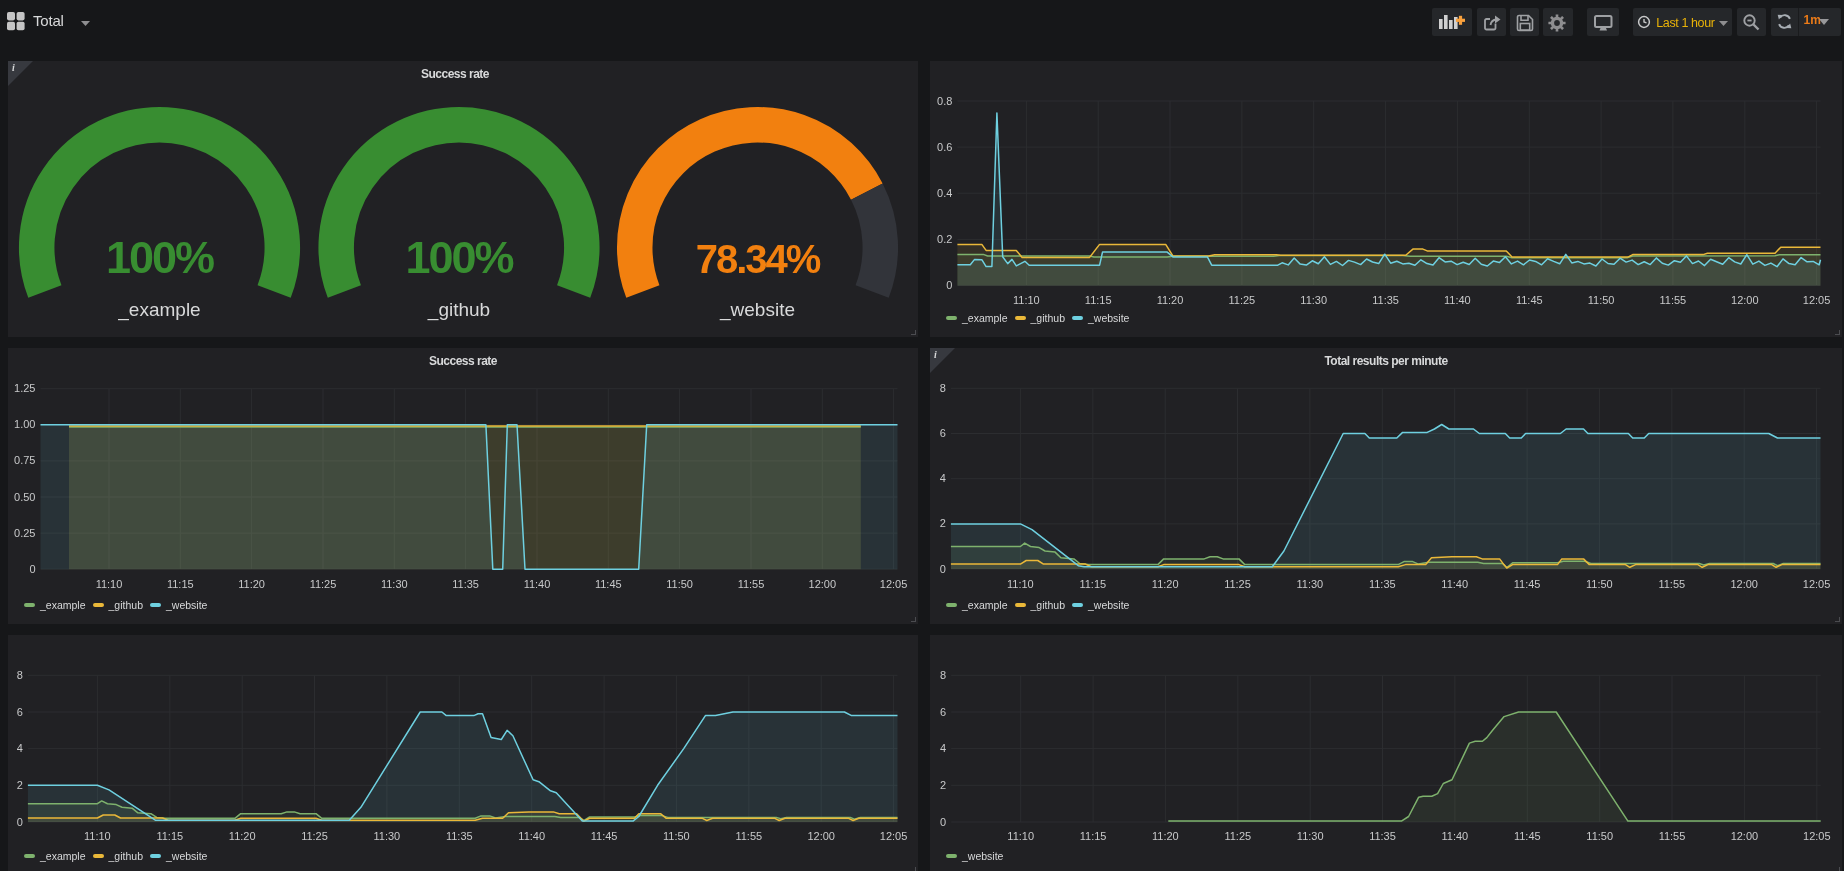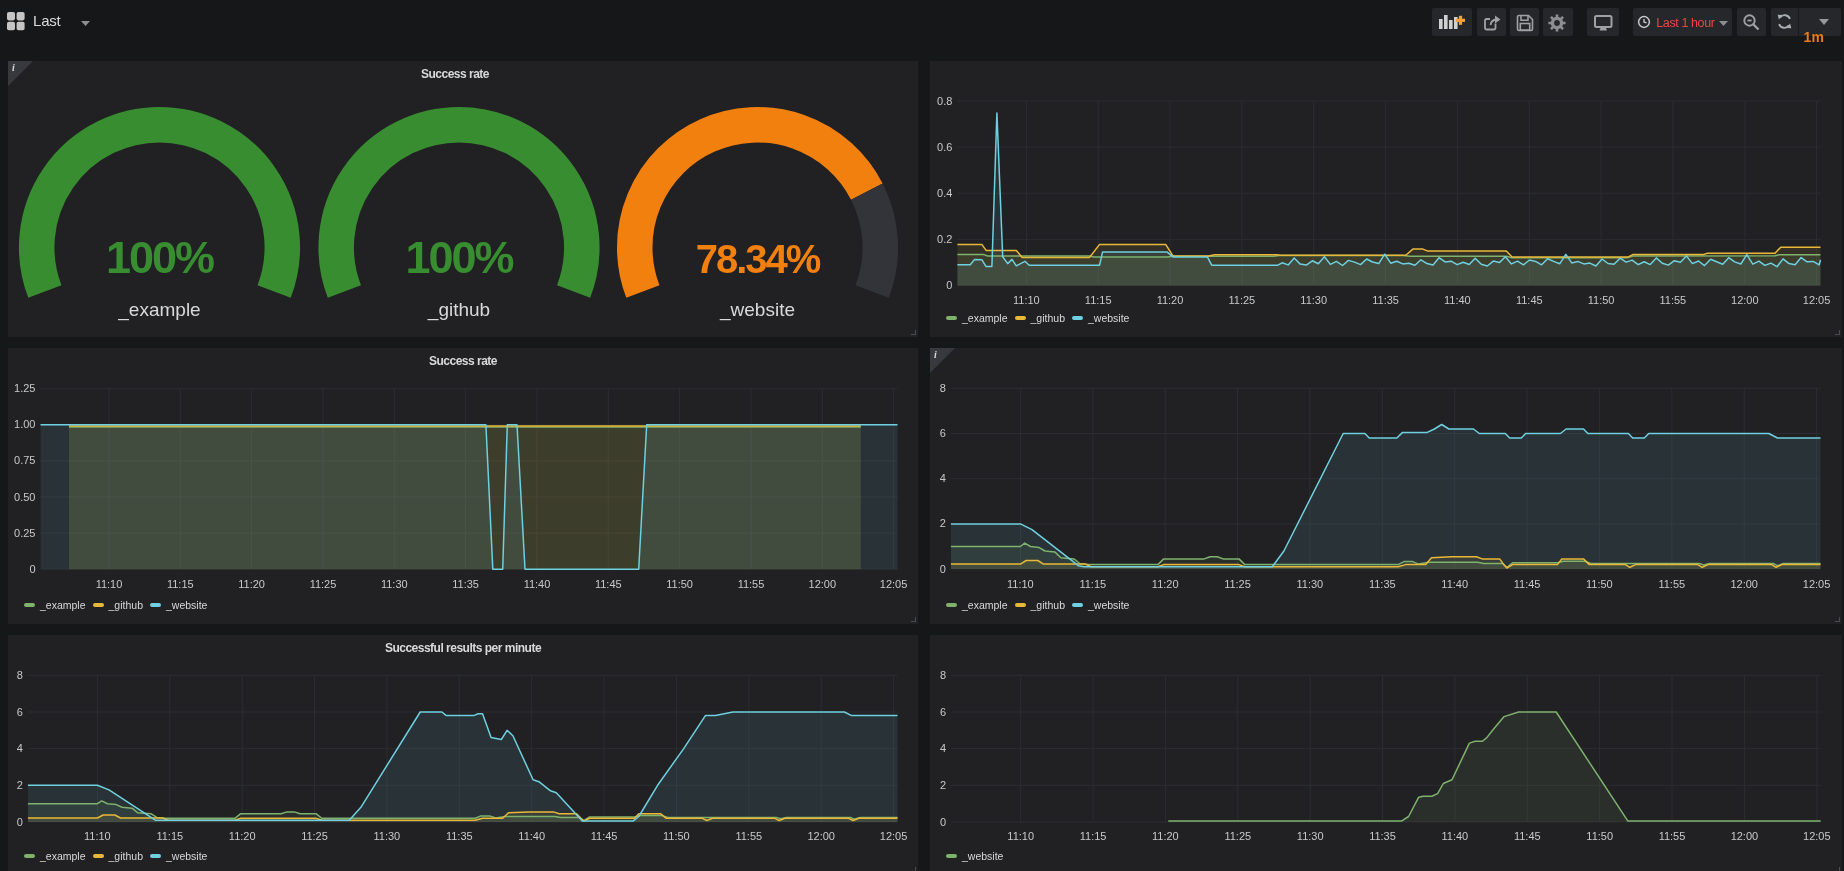--- a/index.html
+++ b/index.html
@@ -23,21 +23,21 @@
   border-right:1.5px solid #4b4c50; border-bottom:1.5px solid #4b4c50; }
 </style></head>
 <body>
 <div id="nav">
     <svg width="19" height="19" style="position:absolute;left:7px;top:12px">
       <rect x="0" y="0" width="8" height="8.4" rx="1.8" fill="#c5c5c5"></rect>
       <rect x="9.6" y="0" width="8" height="8.4" rx="1.8" fill="#c5c5c5"></rect>
       <rect x="0" y="9.8" width="8" height="8.4" rx="1.8" fill="#c5c5c5"></rect>
       <rect x="9.6" y="9.8" width="8" height="8.4" rx="1.8" fill="#c5c5c5"></rect>
     </svg>
-    <div style="position:absolute;left:33px;top:12px;font-size:15px;font-weight:500;color:#d8d9da;letter-spacing:-0.2px">Last</div>
+    <div style="position:absolute;left:33px;top:12px;font-size:15px;font-weight:500;color:#d8d9da;letter-spacing:-0.2px">Total</div>
     <svg width="10" height="6" style="position:absolute;left:81px;top:21px">
       <polygon points="0,0 9,0 4.5,5" fill="#8e8e90"></polygon>
     </svg>
     <div class="nbtn" style="left:1432.4px;width:40px"><svg width="26" height="17" style="margin-top:6px">
         <rect x="0" y="5" width="3.6" height="10" fill="#d0d0d0"></rect>
         <rect x="5" y="1" width="3.6" height="14" fill="#d0d0d0"></rect>
         <rect x="10" y="6" width="3.6" height="9" fill="#d0d0d0"></rect>
         <rect x="15" y="3" width="3.6" height="12" fill="#d0d0d0"></rect>
         <g fill="#f9a13d">
           <rect x="17" y="4.7" width="9" height="3.2"></rect>
@@ -58,34 +58,34 @@
         <polygon points="17.60,9.00 17.59,9.45 17.55,9.90 17.49,10.35 15.06,10.29 14.99,10.60 14.90,10.92 14.79,11.22 14.66,11.52 14.52,11.81 14.37,12.10 14.20,12.38 15.96,14.05 15.68,14.41 15.39,14.75 15.08,15.08 14.75,15.39 14.41,15.68 14.05,15.96 12.38,14.20 12.10,14.37 11.81,14.52 11.52,14.66 11.22,14.79 10.92,14.90 10.60,14.99 10.29,15.06 10.35,17.49 9.90,17.55 9.45,17.59 9.00,17.60 8.55,17.59 8.10,17.55 7.65,17.49 7.71,15.06 7.40,14.99 7.08,14.90 6.78,14.79 6.48,14.66 6.19,14.52 5.90,14.37 5.62,14.20 3.95,15.96 3.59,15.68 3.25,15.39 2.92,15.08 2.61,14.75 2.32,14.41 2.04,14.05 3.80,12.38 3.63,12.10 3.48,11.81 3.34,11.52 3.21,11.22 3.10,10.92 3.01,10.60 2.94,10.29 0.51,10.35 0.45,9.90 0.41,9.45 0.40,9.00 0.41,8.55 0.45,8.10 0.51,7.65 2.94,7.71 3.01,7.40 3.10,7.08 3.21,6.78 3.34,6.48 3.48,6.19 3.63,5.90 3.80,5.62 2.04,3.95 2.32,3.59 2.61,3.25 2.92,2.92 3.25,2.61 3.59,2.32 3.95,2.04 5.62,3.80 5.90,3.63 6.19,3.48 6.48,3.34 6.78,3.21 7.08,3.10 7.40,3.01 7.71,2.94 7.65,0.51 8.10,0.45 8.55,0.41 9.00,0.40 9.45,0.41 9.90,0.45 10.35,0.51 10.29,2.94 10.60,3.01 10.92,3.10 11.22,3.21 11.52,3.34 11.81,3.48 12.10,3.63 12.38,3.80 14.05,2.04 14.41,2.32 14.75,2.61 15.08,2.92 15.39,3.25 15.68,3.59 15.96,3.95 14.20,5.62 14.37,5.90 14.52,6.19 14.66,6.48 14.79,6.78 14.90,7.08 14.99,7.40 15.06,7.71 17.49,7.65 17.55,8.10 17.59,8.55 17.60,9.00" fill="#8e8e90" fill-rule="evenodd"></polygon>
         <circle cx="9" cy="9" r="2.9" fill="#26282b"></circle>
       </svg></div>
     <div class="nbtn" style="left:1587.4px;width:31.6px"><svg width="19" height="17" style="margin-top:7px" fill="none" stroke="#9fa1a4">
         <rect x="1" y="1" width="16.5" height="11" rx="1.5" stroke-width="2"></rect>
         <path d="M6.5 13 L 5.5 15.5 H 13 L 12 13 Z" fill="#9fa1a4" stroke="none"></path>
       </svg></div>
     <div class="nbtn" style="left:1633.4px;width:99px;text-align:center;line-height:27.5px"><svg width="16" height="16" style="vertical-align:-3px;margin-right:4px" fill="none" stroke="#c8c9ca">
         <circle cx="8" cy="8" r="5.4" stroke-width="1.5"></circle>
         <path d="M8 5 V 8 L 10.5 8.8" stroke-width="1.4"></path>
-      </svg><span style="color:#ef4444;font-size:12.5px;letter-spacing:-0.4px">Last 1 hour</span><svg width="10" height="6" style="margin-left:5px">
+      </svg><span style="color:#eab308;font-size:12.5px;letter-spacing:-0.4px">Last 1 hour</span><svg width="10" height="6" style="margin-left:5px">
         <polygon points="0,0 9,0 4.5,5" fill="#8e8e90"></polygon>
       </svg></div>
     <div class="nbtn" style="left:1736.9px;width:29.1px"><svg width="17" height="17" style="margin-top:6px" fill="none" stroke="#9fa1a4">
         <circle cx="6.5" cy="6.5" r="5.2" stroke-width="1.9"></circle>
         <line x1="10.5" y1="10.5" x2="15.5" y2="15.5" stroke-width="2.4"></line>
         <line x1="4.4" y1="6.5" x2="8.6" y2="6.5" stroke-width="1.8"></line>
       </svg></div>
     <div class="nbtn" style="left:1770.6px;width:70.7px;text-align:left"><svg width="17" height="17" style="margin-top:5px;margin-left:5px" fill="none" stroke="#a7adb3" stroke-width="1.9">
         <path d="M13.9 5.9 A 5.6 5.6 0 0 0 4.0 4.6"></path>
         <polygon points="1.7,1.7 6.4,2.1 2.9,6.6" fill="#a7adb3" stroke="none"></polygon>
         <path d="M3.1 11.1 A 5.6 5.6 0 0 0 13.0 12.4"></path>
         <polygon points="15.3,15.3 10.6,14.9 14.1,10.4" fill="#a7adb3" stroke="none"></polygon>
-      </svg><span style="position:absolute;left:27.4px;top:0;bottom:0;width:1px;background:#1a1b1d"></span><span style="position:absolute;left:33px;top:22px;color:#eb7b18;font-size:14px;font-weight:bold;line-height:14px">1m</span><svg width="11" height="7" style="position:absolute;left:48px;top:11px">
+      </svg><span style="position:absolute;left:27.4px;top:0;bottom:0;width:1px;background:#1a1b1d"></span><span style="position:absolute;left:33px;top:5px;color:#eb7b18;font-size:12px;font-weight:bold;line-height:14px">1m</span><svg width="11" height="7" style="position:absolute;left:48px;top:11px">
         <polygon points="0,0 10,0 5,6" fill="#98989a"></polygon>
       </svg></div>
   </div>
 <div class="panel" style="left:8px;top:61px;width:910px;height:276px">
     <div class="icorner"></div>
     <div class="iletter">i</div>
     <svg width="910" height="276" viewBox="0 0 910 276" style="position:absolute;left:0;top:0">
       <path d="M 36.86 230.51 A 122.8 122.8 0 1 1 266.14 230.51" stroke="#388d31" stroke-width="35.5" fill="none"></path>
       <text x="151.5" y="212" text-anchor="middle" font-size="45" font-weight="bold" letter-spacing="-2" fill="#388d31">100%</text>
       <path d="M 336.36 230.51 A 122.8 122.8 0 1 1 565.64 230.51" stroke="#388d31" stroke-width="35.5" fill="none"></path>
@@ -233,20 +233,21 @@
       <text x="814.2" y="239.5" text-anchor="middle" font-size="11" fill="#c8c9ca">12:00</text>
       <line x1="886.6" y1="40.3" x2="886.6" y2="221.1" stroke="#2c2d30" stroke-width="1"></line>
       <text x="886.6" y="239.5" text-anchor="middle" font-size="11" fill="#c8c9ca">12:05</text>
       <polygon points="20.9,221.1 20.9,198.5 90.4,198.5 94.7,195.1 100.5,198.5 109.2,199.6 115.0,203.0 125.1,204.1 130.9,209.8 143.9,210.9 149.7,215.5 158.4,216.6 227.9,216.6 233.7,210.9 274.2,210.9 280.0,208.7 287.3,208.7 293.1,210.9 309.0,210.9 314.8,216.6 468.2,216.6 474.0,213.6 482.7,213.6 488.5,216.1 498.6,214.3 547.8,214.3 553.6,215.5 572.5,215.5 576.8,219.5 582.6,214.8 627.5,214.8 633.3,213.2 655.0,213.2 660.8,215.5 769.3,215.5 773.7,217.0 779.5,215.5 843.2,215.5 847.5,217.7 853.3,215.5 890.5,215.5 890.5,221.1" fill="#7EB26D" fill-opacity="0.1" stroke="none"></polygon>
       <polygon points="20.9,221.1 20.9,216.1 90.4,216.1 96.2,212.5 107.8,212.5 113.5,216.1 155.5,216.1 161.3,218.8 227.9,218.8 233.7,216.6 309.0,216.6 314.8,218.8 468.2,218.8 475.5,216.6 495.7,216.6 501.5,209.8 521.8,208.7 546.4,208.7 552.2,210.9 569.6,210.9 573.9,216.6 576.8,220.0 582.6,216.6 627.5,216.6 631.8,210.9 653.5,210.9 659.3,216.6 695.5,216.6 699.8,219.3 705.6,216.6 767.9,216.6 772.2,219.3 778.0,216.6 841.7,216.6 846.1,219.3 851.8,216.6 890.5,216.6 890.5,221.1" fill="#EAB839" fill-opacity="0.1" stroke="none"></polygon>
       <polygon points="20.9,221.1 20.9,175.9 90.4,175.9 102.0,181.6 148.3,217.7 154.1,218.8 342.3,218.8 353.9,203.0 413.2,85.5 434.9,85.5 439.3,90.0 466.8,90.0 472.6,84.4 497.2,84.4 504.4,81.0 511.7,76.5 518.9,81.0 543.5,81.0 549.3,85.5 575.3,85.5 579.7,90.0 591.3,90.0 595.6,85.5 630.4,85.5 636.1,81.0 653.5,81.0 657.9,85.5 698.4,85.5 702.7,90.0 714.3,90.0 718.7,85.5 838.8,85.5 847.5,90.0 890.5,90.0 890.5,221.1" fill="#6ED0E0" fill-opacity="0.1" stroke="none"></polygon>
       <polyline points="20.9,198.5 90.4,198.5 94.7,195.1 100.5,198.5 109.2,199.6 115.0,203.0 125.1,204.1 130.9,209.8 143.9,210.9 149.7,215.5 158.4,216.6 227.9,216.6 233.7,210.9 274.2,210.9 280.0,208.7 287.3,208.7 293.1,210.9 309.0,210.9 314.8,216.6 468.2,216.6 474.0,213.6 482.7,213.6 488.5,216.1 498.6,214.3 547.8,214.3 553.6,215.5 572.5,215.5 576.8,219.5 582.6,214.8 627.5,214.8 633.3,213.2 655.0,213.2 660.8,215.5 769.3,215.5 773.7,217.0 779.5,215.5 843.2,215.5 847.5,217.7 853.3,215.5 890.5,215.5" fill="none" stroke="#7EB26D" stroke-width="1.5" stroke-linejoin="round" stroke-linecap="butt"></polyline>
       <polyline points="20.9,216.1 90.4,216.1 96.2,212.5 107.8,212.5 113.5,216.1 155.5,216.1 161.3,218.8 227.9,218.8 233.7,216.6 309.0,216.6 314.8,218.8 468.2,218.8 475.5,216.6 495.7,216.6 501.5,209.8 521.8,208.7 546.4,208.7 552.2,210.9 569.6,210.9 573.9,216.6 576.8,220.0 582.6,216.6 627.5,216.6 631.8,210.9 653.5,210.9 659.3,216.6 695.5,216.6 699.8,219.3 705.6,216.6 767.9,216.6 772.2,219.3 778.0,216.6 841.7,216.6 846.1,219.3 851.8,216.6 890.5,216.6" fill="none" stroke="#EAB839" stroke-width="1.5" stroke-linejoin="round" stroke-linecap="butt"></polyline>
       <polyline points="20.9,175.9 90.4,175.9 102.0,181.6 148.3,217.7 154.1,218.8 342.3,218.8 353.9,203.0 413.2,85.5 434.9,85.5 439.3,90.0 466.8,90.0 472.6,84.4 497.2,84.4 504.4,81.0 511.7,76.5 518.9,81.0 543.5,81.0 549.3,85.5 575.3,85.5 579.7,90.0 591.3,90.0 595.6,85.5 630.4,85.5 636.1,81.0 653.5,81.0 657.9,85.5 698.4,85.5 702.7,90.0 714.3,90.0 718.7,85.5 838.8,85.5 847.5,90.0 890.5,90.0" fill="none" stroke="#6ED0E0" stroke-width="1.5" stroke-linejoin="round" stroke-linecap="butt"></polyline>
     </svg>
+    <div class="ptitle" style="top:6px">Total results per minute</div>
     <div class="legend" style="left:16px;top:250.5px"><span class="litem"><span class="lic" style="background:#7EB26D"></span>_example</span><span class="litem"><span class="lic" style="background:#EAB839"></span>_github</span><span class="litem"><span class="lic" style="background:#6ED0E0"></span>_website</span></div>
     <div class="rsz"></div>
   </div>
 <div class="panel" style="left:8px;top:635px;width:910px;height:239px">
     <svg width="910" height="239" viewBox="0 0 910 239" style="position:absolute;left:0;top:0">
       <line x1="19.9" y1="187.0" x2="889.5" y2="187.0" stroke="#2c2d30" stroke-width="1"></line>
       <text x="14.9" y="190.5" text-anchor="end" font-size="11" fill="#c8c9ca">0</text>
       <line x1="19.9" y1="150.3" x2="889.5" y2="150.3" stroke="#2c2d30" stroke-width="1"></line>
       <text x="14.9" y="153.8" text-anchor="end" font-size="11" fill="#c8c9ca">2</text>
       <line x1="19.9" y1="113.6" x2="889.5" y2="113.6" stroke="#2c2d30" stroke-width="1"></line>
@@ -279,21 +280,20 @@
       <text x="813.2" y="205.3" text-anchor="middle" font-size="11" fill="#c8c9ca">12:00</text>
       <line x1="885.6" y1="40.3" x2="885.6" y2="187.0" stroke="#2c2d30" stroke-width="1"></line>
       <text x="885.6" y="205.3" text-anchor="middle" font-size="11" fill="#c8c9ca">12:05</text>
       <polygon points="19.9,187.0 19.9,168.7 89.4,168.7 93.7,165.9 99.5,168.7 108.2,169.6 114.0,172.3 124.1,173.2 129.9,177.8 142.9,178.7 148.7,182.4 157.4,183.3 226.9,183.3 232.7,178.7 273.2,178.7 279.0,176.9 286.3,176.9 292.1,178.7 308.0,178.7 313.8,183.3 467.2,183.3 473.0,180.9 481.7,180.9 487.5,183.0 497.6,181.5 546.8,181.5 552.6,182.4 571.5,182.4 575.8,185.7 581.6,181.9 626.5,181.9 632.3,180.6 654.0,180.6 659.8,182.4 768.3,182.4 772.7,183.7 778.5,182.4 842.2,182.4 846.5,184.2 852.3,182.4 889.5,182.4 889.5,187.0" fill="#7EB26D" fill-opacity="0.1" stroke="none"></polygon>
       <polygon points="19.9,187.0 19.9,183.0 89.4,183.0 95.2,180.0 106.8,180.0 112.5,183.0 154.5,183.0 160.3,185.2 226.9,185.2 232.7,183.3 308.0,183.3 313.8,185.2 467.2,185.2 474.5,183.3 494.7,183.3 500.5,177.8 520.8,176.9 545.4,176.9 551.2,178.7 568.6,178.7 572.9,183.3 575.8,186.1 581.6,183.3 626.5,183.3 630.8,178.7 652.5,178.7 658.3,183.3 694.5,183.3 698.8,185.5 704.6,183.3 766.9,183.3 771.2,185.5 777.0,183.3 840.7,183.3 845.1,185.5 850.8,183.3 889.5,183.3 889.5,187.0" fill="#EAB839" fill-opacity="0.1" stroke="none"></polygon>
       <polygon points="19.9,187.0 19.9,150.3 89.4,150.3 101.0,154.9 147.3,185.2 341.3,185.2 352.9,172.3 412.2,77.0 433.9,77.0 438.3,80.6 465.8,80.6 470.1,78.8 474.5,78.8 483.1,102.6 493.3,104.5 499.1,95.3 504.9,100.8 525.1,144.8 530.9,146.7 542.5,155.8 548.3,157.7 574.3,186.1 625.0,186.1 630.8,181.5 649.6,150.3 675.7,113.6 697.4,80.6 707.5,80.6 724.9,77.0 836.4,77.0 843.6,80.6 889.5,80.6 889.5,187.0" fill="#6ED0E0" fill-opacity="0.1" stroke="none"></polygon>
       <polyline points="19.9,168.7 89.4,168.7 93.7,165.9 99.5,168.7 108.2,169.6 114.0,172.3 124.1,173.2 129.9,177.8 142.9,178.7 148.7,182.4 157.4,183.3 226.9,183.3 232.7,178.7 273.2,178.7 279.0,176.9 286.3,176.9 292.1,178.7 308.0,178.7 313.8,183.3 467.2,183.3 473.0,180.9 481.7,180.9 487.5,183.0 497.6,181.5 546.8,181.5 552.6,182.4 571.5,182.4 575.8,185.7 581.6,181.9 626.5,181.9 632.3,180.6 654.0,180.6 659.8,182.4 768.3,182.4 772.7,183.7 778.5,182.4 842.2,182.4 846.5,184.2 852.3,182.4 889.5,182.4" fill="none" stroke="#7EB26D" stroke-width="1.5" stroke-linejoin="round" stroke-linecap="butt"></polyline>
       <polyline points="19.9,183.0 89.4,183.0 95.2,180.0 106.8,180.0 112.5,183.0 154.5,183.0 160.3,185.2 226.9,185.2 232.7,183.3 308.0,183.3 313.8,185.2 467.2,185.2 474.5,183.3 494.7,183.3 500.5,177.8 520.8,176.9 545.4,176.9 551.2,178.7 568.6,178.7 572.9,183.3 575.8,186.1 581.6,183.3 626.5,183.3 630.8,178.7 652.5,178.7 658.3,183.3 694.5,183.3 698.8,185.5 704.6,183.3 766.9,183.3 771.2,185.5 777.0,183.3 840.7,183.3 845.1,185.5 850.8,183.3 889.5,183.3" fill="none" stroke="#EAB839" stroke-width="1.5" stroke-linejoin="round" stroke-linecap="butt"></polyline>
       <polyline points="19.9,150.3 89.4,150.3 101.0,154.9 147.3,185.2 341.3,185.2 352.9,172.3 412.2,77.0 433.9,77.0 438.3,80.6 465.8,80.6 470.1,78.8 474.5,78.8 483.1,102.6 493.3,104.5 499.1,95.3 504.9,100.8 525.1,144.8 530.9,146.7 542.5,155.8 548.3,157.7 574.3,186.1 625.0,186.1 630.8,181.5 649.6,150.3 675.7,113.6 697.4,80.6 707.5,80.6 724.9,77.0 836.4,77.0 843.6,80.6 889.5,80.6" fill="none" stroke="#6ED0E0" stroke-width="1.5" stroke-linejoin="round" stroke-linecap="butt"></polyline>
     </svg>
-    <div class="ptitle" style="top:6px">Successful results per minute</div>
     <div class="legend" style="left:16px;top:214.5px"><span class="litem"><span class="lic" style="background:#7EB26D"></span>_example</span><span class="litem"><span class="lic" style="background:#EAB839"></span>_github</span><span class="litem"><span class="lic" style="background:#6ED0E0"></span>_website</span></div>
     <div class="rsz"></div>
   </div>
 <div class="panel" style="left:930px;top:635px;width:912px;height:239px">
     <svg width="912" height="239" viewBox="0 0 912 239" style="position:absolute;left:0;top:0">
       <line x1="21.2" y1="187.0" x2="890.7" y2="187.0" stroke="#2c2d30" stroke-width="1"></line>
       <text x="16.2" y="190.5" text-anchor="end" font-size="11" fill="#c8c9ca">0</text>
       <line x1="21.2" y1="150.3" x2="890.7" y2="150.3" stroke="#2c2d30" stroke-width="1"></line>
       <text x="16.2" y="153.8" text-anchor="end" font-size="11" fill="#c8c9ca">2</text>
       <line x1="21.2" y1="113.6" x2="890.7" y2="113.6" stroke="#2c2d30" stroke-width="1"></line>

